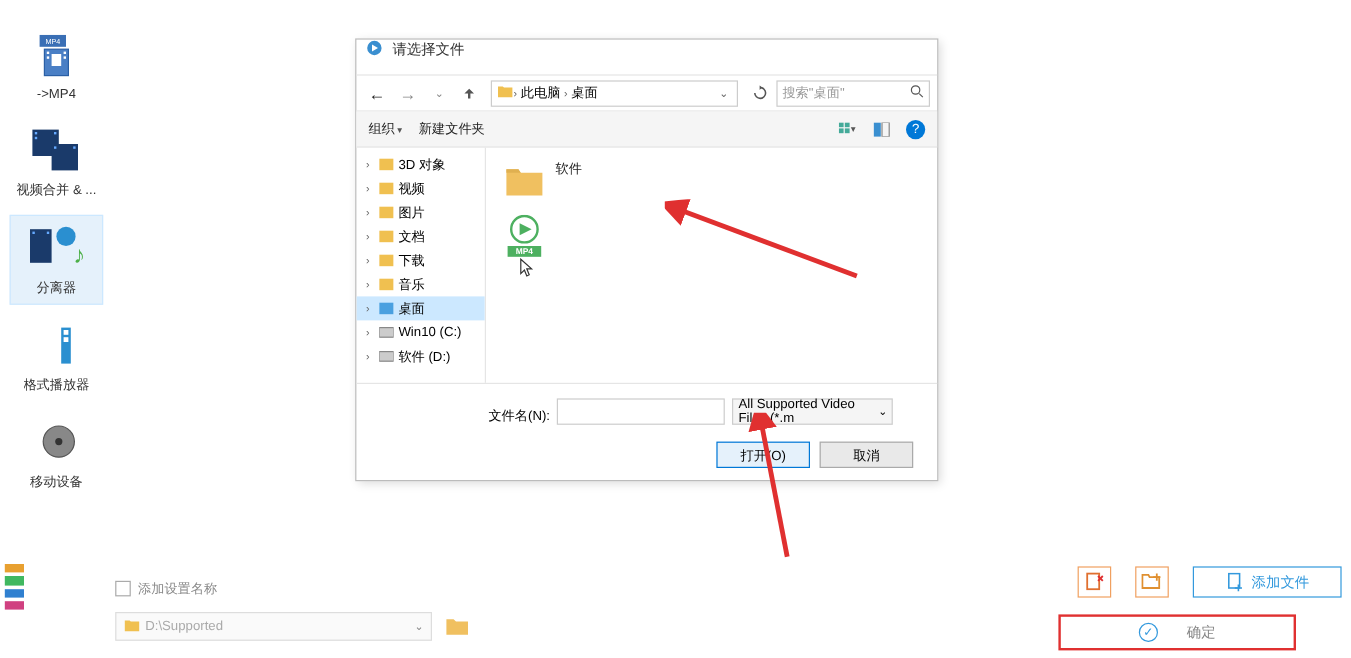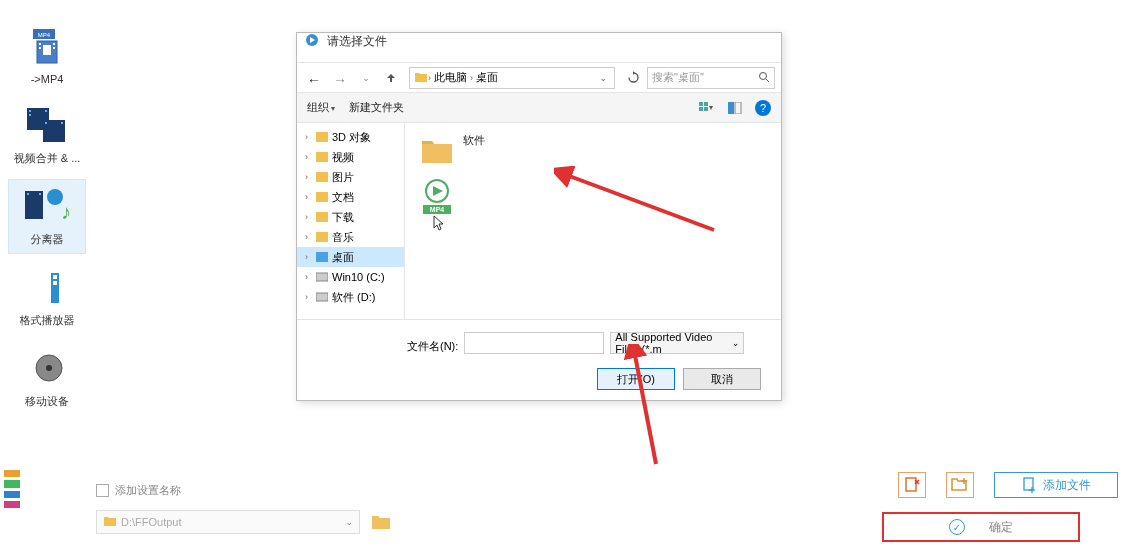--- a/index.html
+++ b/index.html
@@ -374,21 +374,21 @@
 <div class="bottom-row1">
   <div class="checkbox"></div>
   <span class="bottom-text">添加设置名称</span>
 </div>
 
 <div class="bottom-row2">
   <div class="path-input">
     <span><svg width="14" height="12" viewBox="0 0 14 12">
           <path d="M1 2 L5 2 L6 3 L13 3 L13 11 L1 11 Z" fill="#f0c050"></path>
         </svg></span>
-    <span style="margin-left:4px">D:\FFOutput</span>
+    <span style="margin-left:4px">D:\Supported</span>
     <span class="path-dd">⌄</span>
   </div>
   <div class="folder-btn-sm">
     <svg width="20" height="16" viewBox="0 0 20 16">
         <path d="M1 2 L7 2 L9 4 L19 4 L19 15 L1 15 Z" fill="#f0c060"></path>
       </svg>
   </div>
 </div>
 
 <div class="right-controls">

